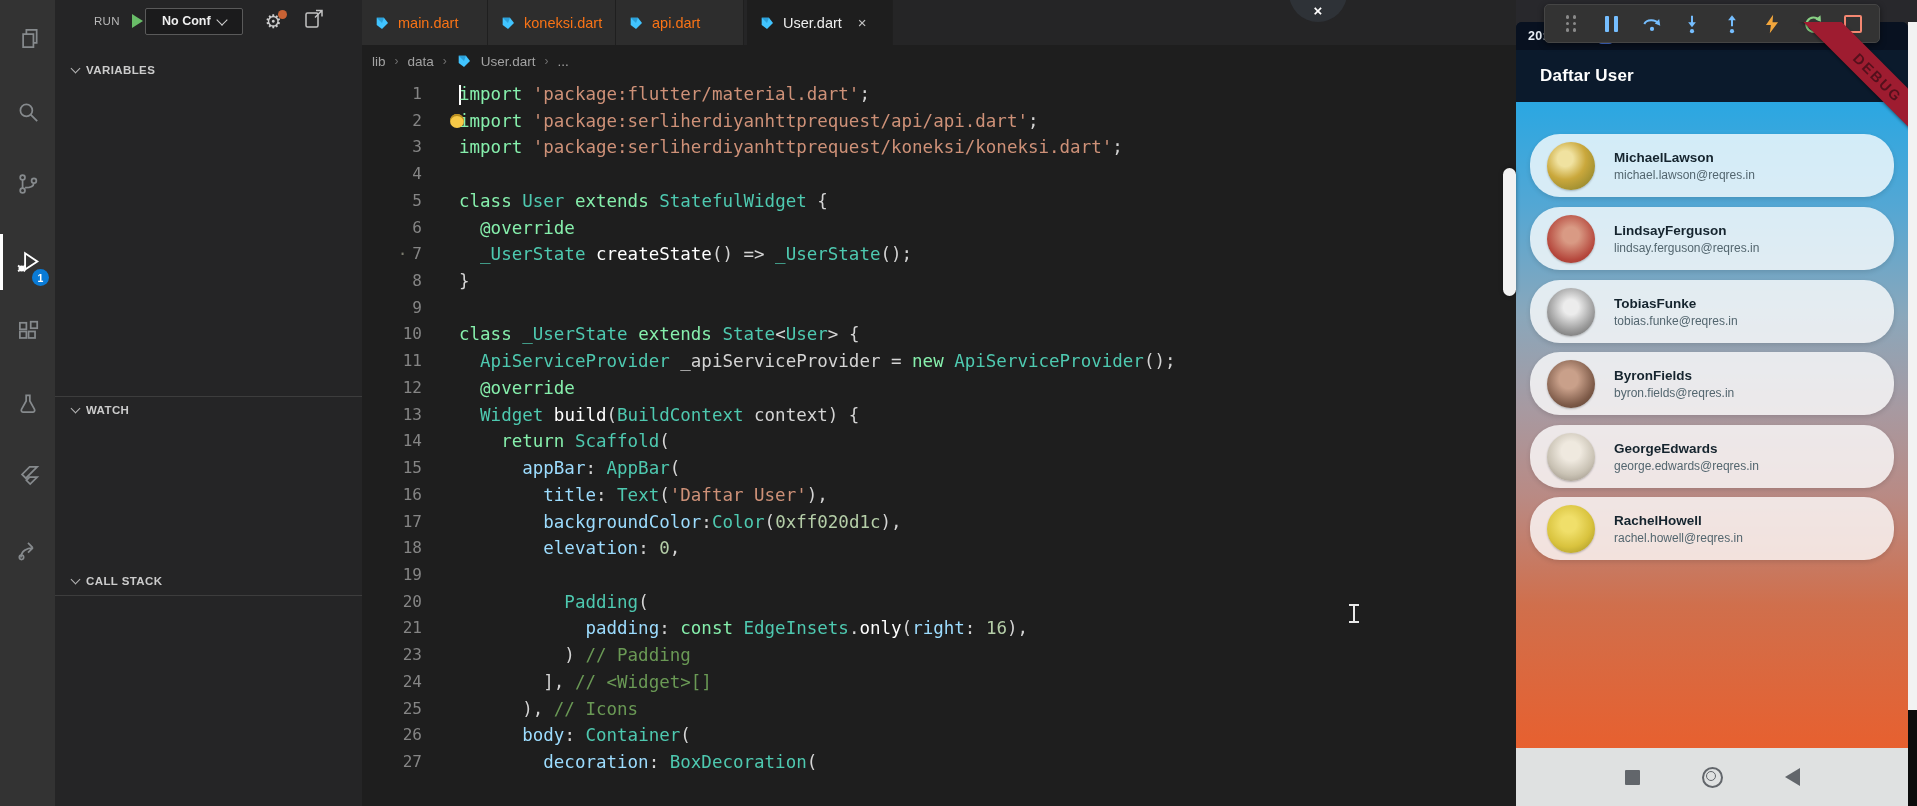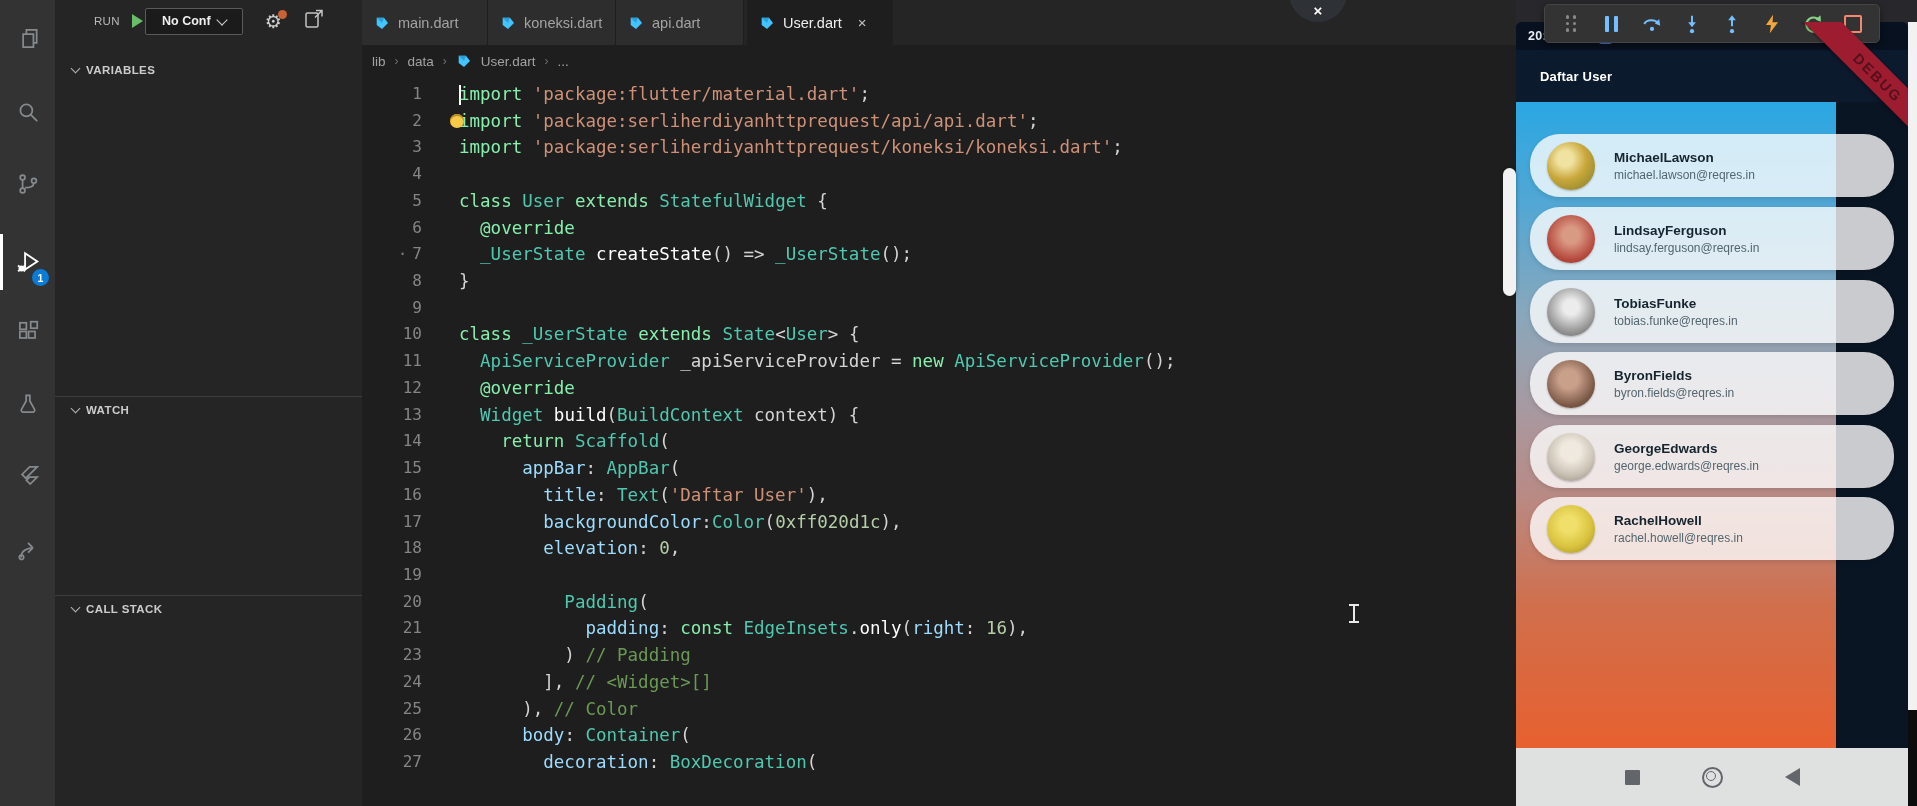--- a/index.html
+++ b/index.html
@@ -26,21 +26,21 @@
   .devicon{margin-left:20px;}
   .devicon svg{stroke:#c3c3c3;fill:none;stroke-width:1.5;}
   .section{position:absolute;left:0;width:307px;height:24px;display:flex;align-items:center;gap:7px;padding-left:17px;box-sizing:border-box;
            font-size:11.5px;font-weight:bold;color:#cccccc;letter-spacing:.4px;}
   .sec-chev{width:6px;height:6px;border-right:1.5px solid #b5b5b5;border-bottom:1.5px solid #b5b5b5;transform:rotate(45deg);margin-top:-3px;}
   .sec-div{position:absolute;left:0;width:307px;height:1px;background:#3d3d3d;}
   
   #editor{position:absolute;left:362px;top:0;width:1154px;height:806px;background:#1e1e1e;}
   #tabbar{position:absolute;left:0;top:0;width:1154px;height:45px;background:#252526;display:flex;}
   .tab{height:45px;display:flex;align-items:center;gap:8px;padding:0 12px;box-sizing:border-box;background:#2d2d2d;
-       border-right:1px solid #1f1f1f;font-size:14.5px;color:#a3a3a3;}
+       border-right:1px solid #1f1f1f;font-size:14.5px;color:#f97316;}
   .tab.active{background:#1e1e1e;color:#eeeeee;margin-left:3px;}
   .tab .close{color:#c5c5c5;font-size:15px;margin-left:8px;}
   .dart-ic{width:16px;height:16px;flex:0 0 auto;}
   #breadcrumb{position:absolute;left:10px;top:48px;height:26px;display:flex;align-items:center;gap:9px;font-size:13.5px;color:#a3a3a3;}
   .bc-sep{color:#6f6f6f;font-size:12px;}
   
   #code{position:absolute;left:0;top:81px;width:1154px;}
   .code-line{display:flex;height:26.73px;line-height:26.73px;position:relative;
              font-family:"DejaVu Sans Mono","Liberation Mono",monospace;font-size:17.5px;}
   .ln{width:60px;text-align:right;color:#858585;font-size:16px;flex:0 0 auto;}
@@ -83,23 +83,23 @@
   .sb-rate{font-size:11.5px;}
   .sigbars{display:flex;align-items:flex-end;gap:1.5px;}
   .sigbars i{width:2.6px;background:#e8eef5;border-radius:.5px;}
   .battery{position:relative;width:20px;height:10px;border:1.3px solid #e8eef5;border-radius:2.5px;}
   .battery i{position:absolute;left:1px;top:1px;bottom:1px;width:55%;background:#57c24a;border-radius:1px;}
   #ribbon{position:absolute;left:252px;top:42px;width:220px;height:27px;background:#9e1c30;transform:rotate(45deg);
           display:flex;align-items:center;justify-content:center;color:#54101c;font-weight:bold;font-size:14.5px;letter-spacing:2px;z-index:8;
           box-shadow:0 1px 3px rgba(0,0,0,.4);}
   #appbar{position:absolute;left:0;top:28px;width:392px;height:52px;background:#0b1a2c;display:flex;align-items:center;
           padding:0 24px;box-sizing:border-box;}
-  #appbar .title{color:#fff;font-size:13px;font-weight:bold;letter-spacing:.2px;}
+  #appbar .title{color:#fff;font-size:17px;font-weight:bold;letter-spacing:.2px;}
   #appbar svg{margin-left:auto;stroke:#fff;fill:none;stroke-width:2;}
-  #phonebody{position:absolute;left:0;top:80px;width:320px;height:646px;
+  #phonebody{position:absolute;left:0;top:80px;width:392px;height:646px;
      background:linear-gradient(180deg,#2aa7e2 0%,#53a7d4 16%,#8aa7bb 33%,#a899a0 48%,#b98a84 61%,#d06f4c 78%,#e7602f 100%);}
   .ucard{position:absolute;left:14px;width:364px;height:63px;border-radius:30px;background:rgba(255,255,255,.78);
          box-shadow:0 2px 5px rgba(0,0,0,.12);display:flex;align-items:center;}
   .uav{width:48px;height:48px;border-radius:50%;margin-left:17px;flex:0 0 auto;box-shadow:0 1px 2px rgba(0,0,0,.25);}
   .av0{background:radial-gradient(circle at 38% 35%,#f0e2a0 18%,#caa83c 48%,#7c7a28 100%);}
   .av1{background:radial-gradient(circle at 50% 42%,#d99a84 22%,#b5473c 68%,#8e2f28 100%);}
   .av2{background:radial-gradient(circle at 50% 40%,#ececec 20%,#9c9c9c 62%,#5c5c5c 100%);}
   .av3{background:radial-gradient(circle at 45% 40%,#c9a08a 24%,#7d5a48 66%,#4a3428 100%);}
   .av4{background:radial-gradient(circle at 50% 38%,#efe9df 25%,#c9c2b4 62%,#8f867a 100%);}
   .av5{background:radial-gradient(circle at 45% 40%,#f0df6a 20%,#d9c33e 58%,#9a8a20 100%);}
@@ -193,21 +193,21 @@
     <div class="section" style="top:58px">
       <span class="sec-chev"></span>
       <span>VARIABLES</span>
     </div>
     <div class="sec-div" style="top:396px"></div>
     <div class="section" style="top:398px">
       <span class="sec-chev"></span>
       <span>WATCH</span>
     </div>
     <div class="sec-div" style="top:595px"></div>
-    <div class="section" style="top:597px">
+    <div class="section" style="top:569px">
       <span class="sec-chev"></span>
       <span>CALL STACK</span>
     </div>
   </div>
 
   <div id="editor">
     <div id="tabbar">
       <div class="tab" style="width:126px">
         <svg class="dart-ic" viewBox="0 0 24 24">
             <polygon points="4,4 15,4 21,12 12,21 4,15" fill="#41c4ff"></polygon>
@@ -395,21 +395,21 @@
         <div class="code-line">
           <span class="ln">23</span>
           <span class="toks"><span class="tk-pl">          ) </span><span class="tk-cm">// Padding</span></span>
         </div>
         <div class="code-line">
           <span class="ln">24</span>
           <span class="toks"><span class="tk-pl">        ], </span><span class="tk-cm">// &lt;Widget&gt;[]</span></span>
         </div>
         <div class="code-line">
           <span class="ln">25</span>
-          <span class="toks"><span class="tk-pl">      ), </span><span class="tk-cm">// Color</span></span>
+          <span class="toks"><span class="tk-pl">      ), </span><span class="tk-cm">// Icons</span></span>
         </div>
         <div class="code-line">
           <span class="ln">26</span>
           <span class="toks"><span class="tk-pl">      </span><span class="tk-pr">body</span><span class="tk-pl">: </span><span class="tk-ty">Container</span><span class="tk-pl">(</span></span>
         </div>
         <div class="code-line">
           <span class="ln">27</span>
           <span class="toks"><span class="tk-pl">        </span><span class="tk-pr">decoration</span><span class="tk-pl">: </span><span class="tk-ty">BoxDecoration</span><span class="tk-pl">(</span></span>
         </div>
       </div>

